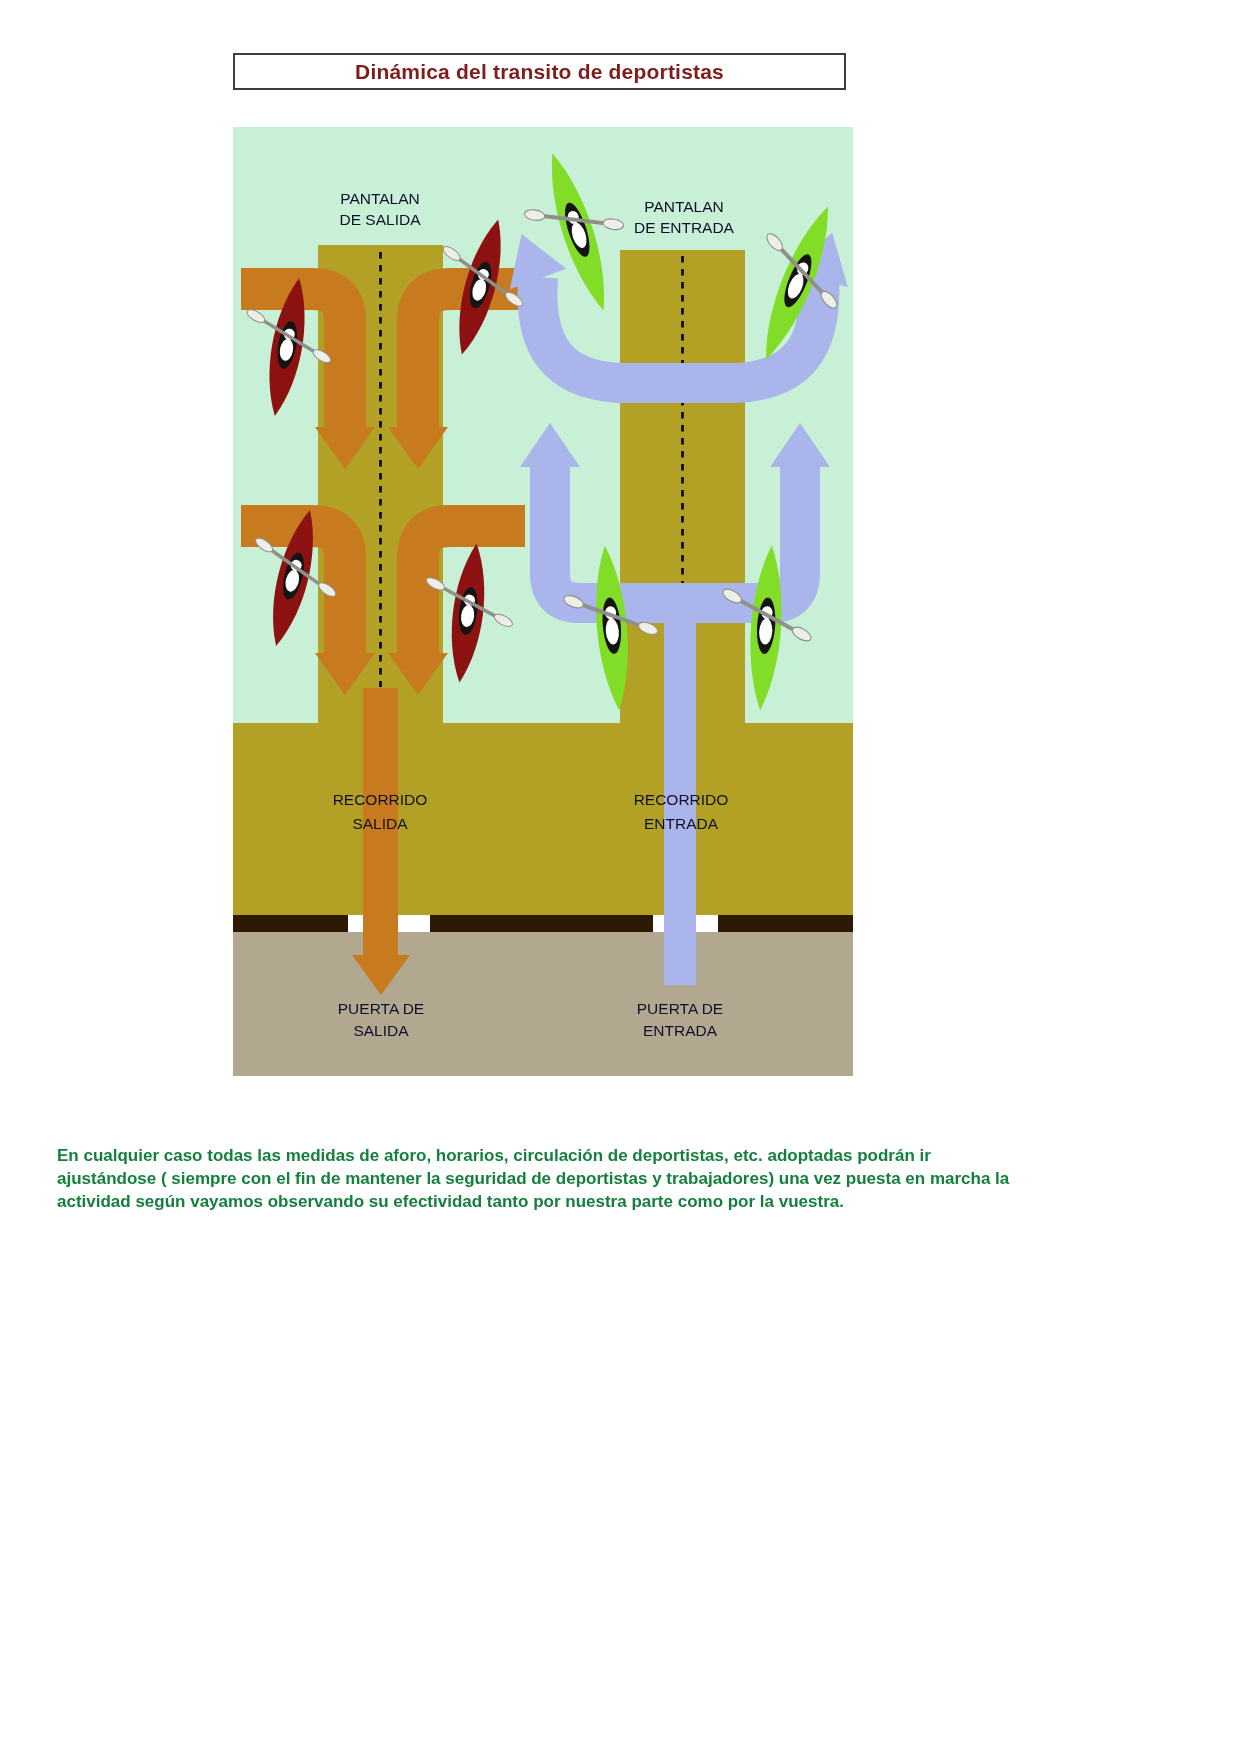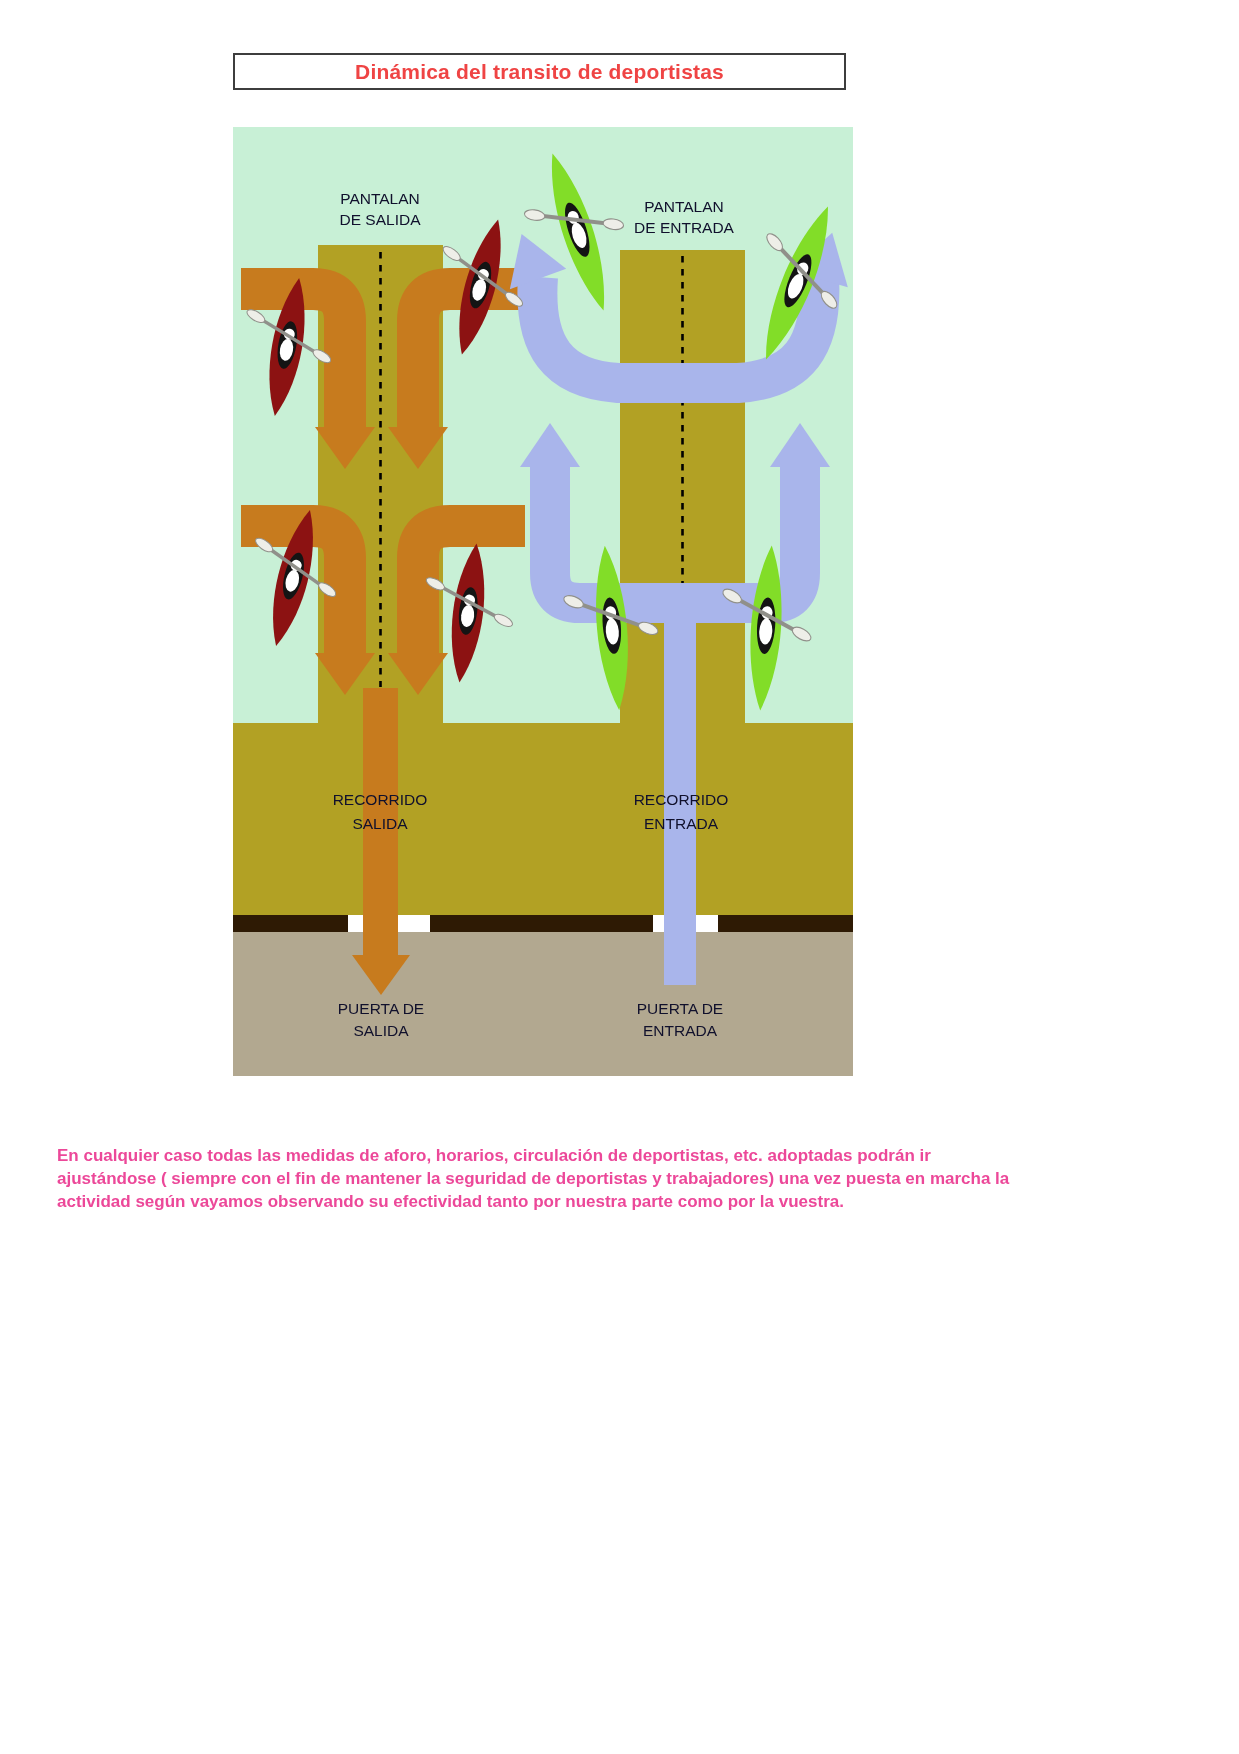--- a/index.html
+++ b/index.html
@@ -20,21 +20,21 @@
     height: 37px;
     border: 2px solid #3d3d3d;
     background: #ffffff;
     display: flex;
     align-items: center;
     justify-content: center;
   }
   .title-text {
     font-size: 21px;
     font-weight: bold;
-    color: #ef4444;
+    color: #7f1d1d;
     letter-spacing: 0.2px;
   }
   .diagram {
     position: absolute;
     left: 233px;
     top: 127px;
     width: 660px;
     height: 949px;
   }
   .diagram svg { display: block; }
@@ -44,21 +44,21 @@
     text-anchor: middle;
   }
   .note {
     position: absolute;
     left: 57px;
     top: 1144px;
     width: 962px;
     font-size: 17px;
     font-weight: bold;
     line-height: 23px;
-    color: #ec4899;
+    color: #15803d;
   }
 </style>
 </head>
 <body>
 
 <div class="page">
 
   <div class="title-box">
     <span class="title-text">Dinámica del transito de deportistas</span>
   </div>

